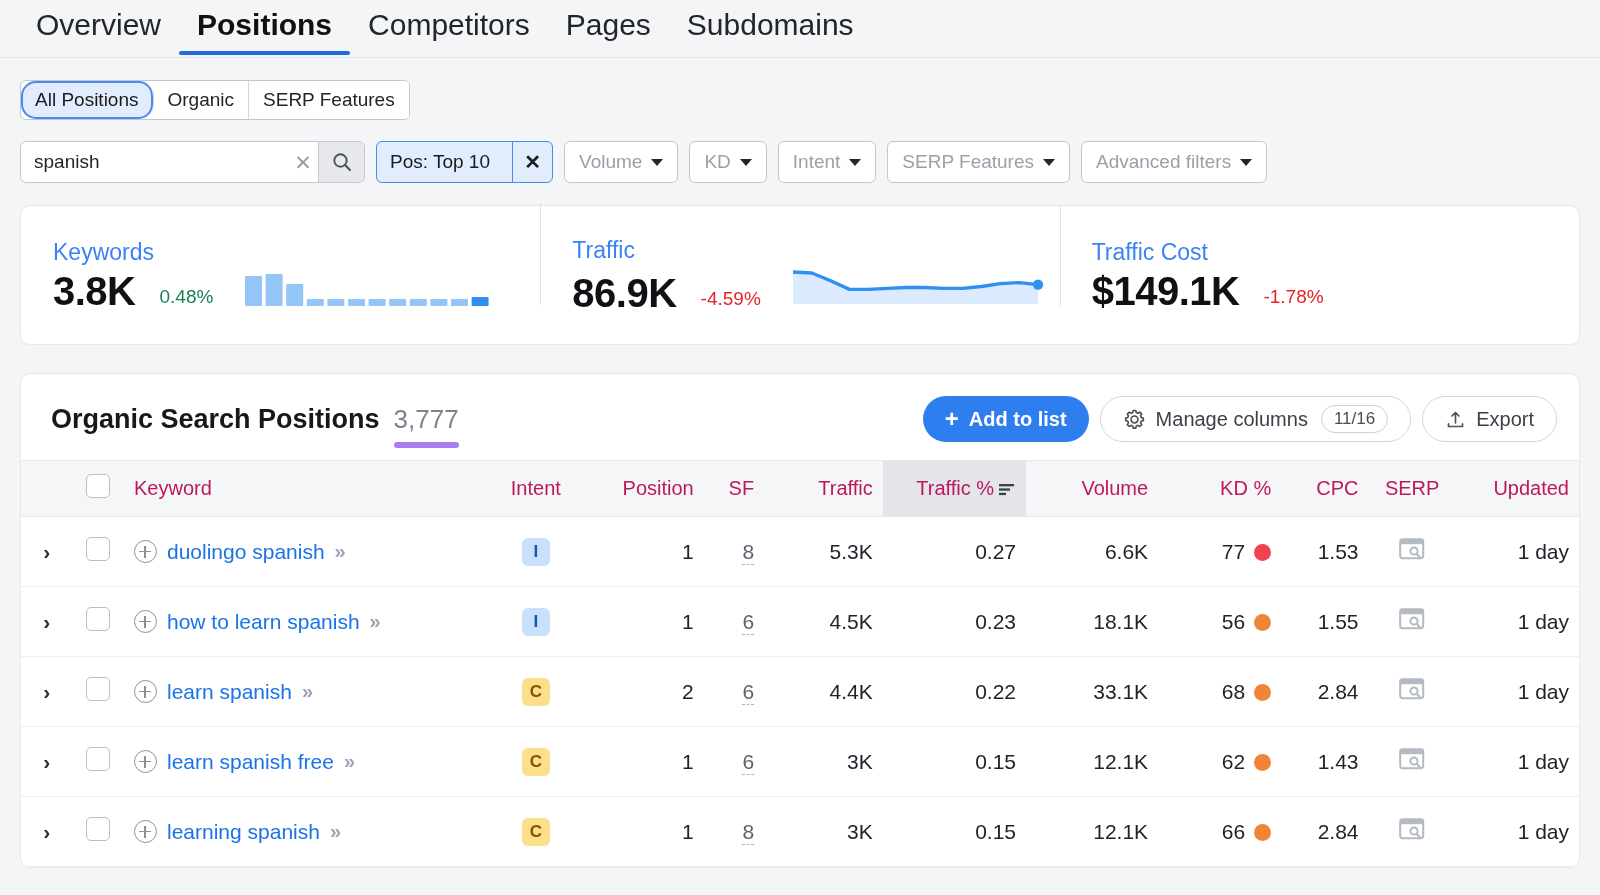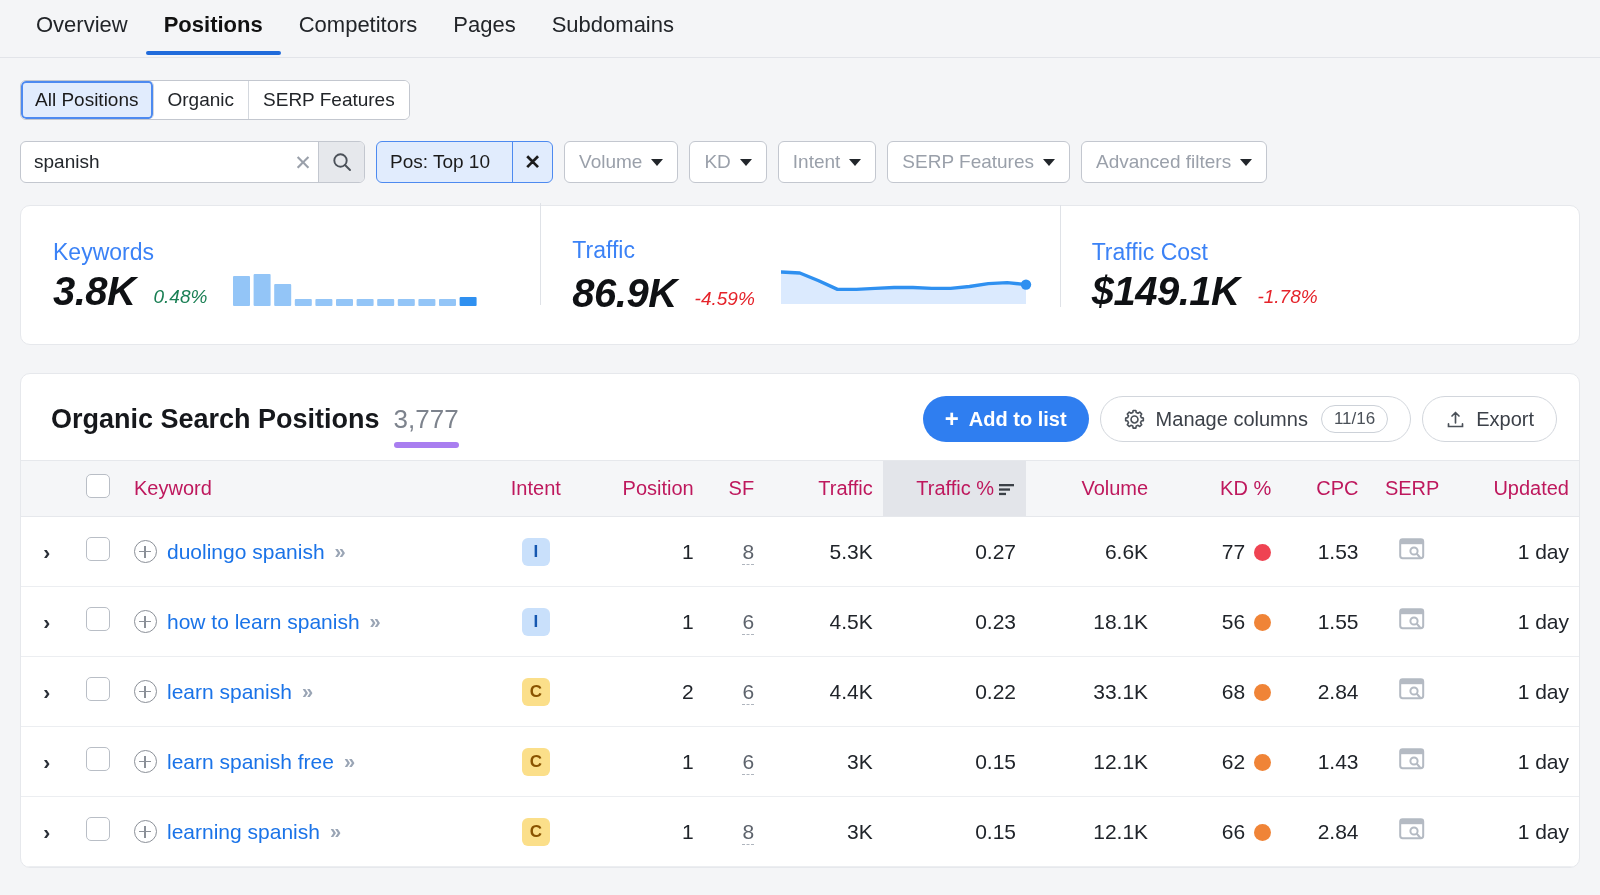--- a/index.html
+++ b/index.html
@@ -16,21 +16,21 @@
   .tabbar {
     height: 58px;
     background: #f4f5f7;
     display:flex; align-items:flex-start;
     padding: 12px 0 0 18px;
     border-bottom: 1px solid #e2e4e9;
     gap: 0;
   }
   .tab {
     position: relative;
-    font-size: 22px;
+    font-size: 30px;
     color: #222529;
     padding: 0 18px 16px 18px;
     cursor: pointer;
     white-space: nowrap;
     line-height: 26px;
   }
   .tab.active { font-weight: bold; color:#111; }
   .tab.active::after {
     content:"";
     position:absolute; left:0; right:0; bottom:-1px;
@@ -53,21 +53,21 @@
     font-size:19px; color:#222529;
     border-right:1px solid #d4d8de;
     cursor:pointer;
     background:#fff;
     white-space:nowrap;
   }
   .seg:last-child { border-right:none; }
   .seg.active {
     background:#e1ecfd; color:#1b1b1b;
     box-shadow: inset 0 0 0 2px #4d8af0;
-    border-radius:5px;
+    border-radius:15px;
   }
 
   .filterrow {
     display:flex; align-items:center; gap:11px;
     margin-top: 21px;
   }
   .searchbox {
     display:flex; align-items:center;
     width:345px; height:42px;
     border:1px solid #c3c7cf; border-radius:6px;
@@ -120,21 +120,21 @@
     border:1px solid #e6e8ec;
     border-radius:10px;
     height:140px;
     display:flex; align-items:center;
   }
   .metric { flex:1; padding-left:32px; position:relative; }
   .metric + .metric::before {
     content:""; position:absolute; left:0; top:-34px; height:102px; width:1px; background:#dfe2e7;
   }
   .metric-label { font-size:23px; color:#3b82f6; margin-bottom:4px; }
-  .metric-row { display:flex; align-items:flex-end; gap:18px;font-style:italic; }
+  .metric-row { display:flex; align-items:flex-end; gap:24px; }
   .metric-val { font-size:40px; font-weight:bold; color:#0f1114; letter-spacing:-0.5px; line-height:42px; }
   .delta { font-size:19px; line-height:30px; }
   .delta.up { color:#1a7f54; }
   .delta.down { color:#e5232a; }
   .spark { margin-left:8px; margin-bottom:2px; }
 
   
   .tablecard {
     margin: 28px 20px 0 20px;
     background:#fff;

